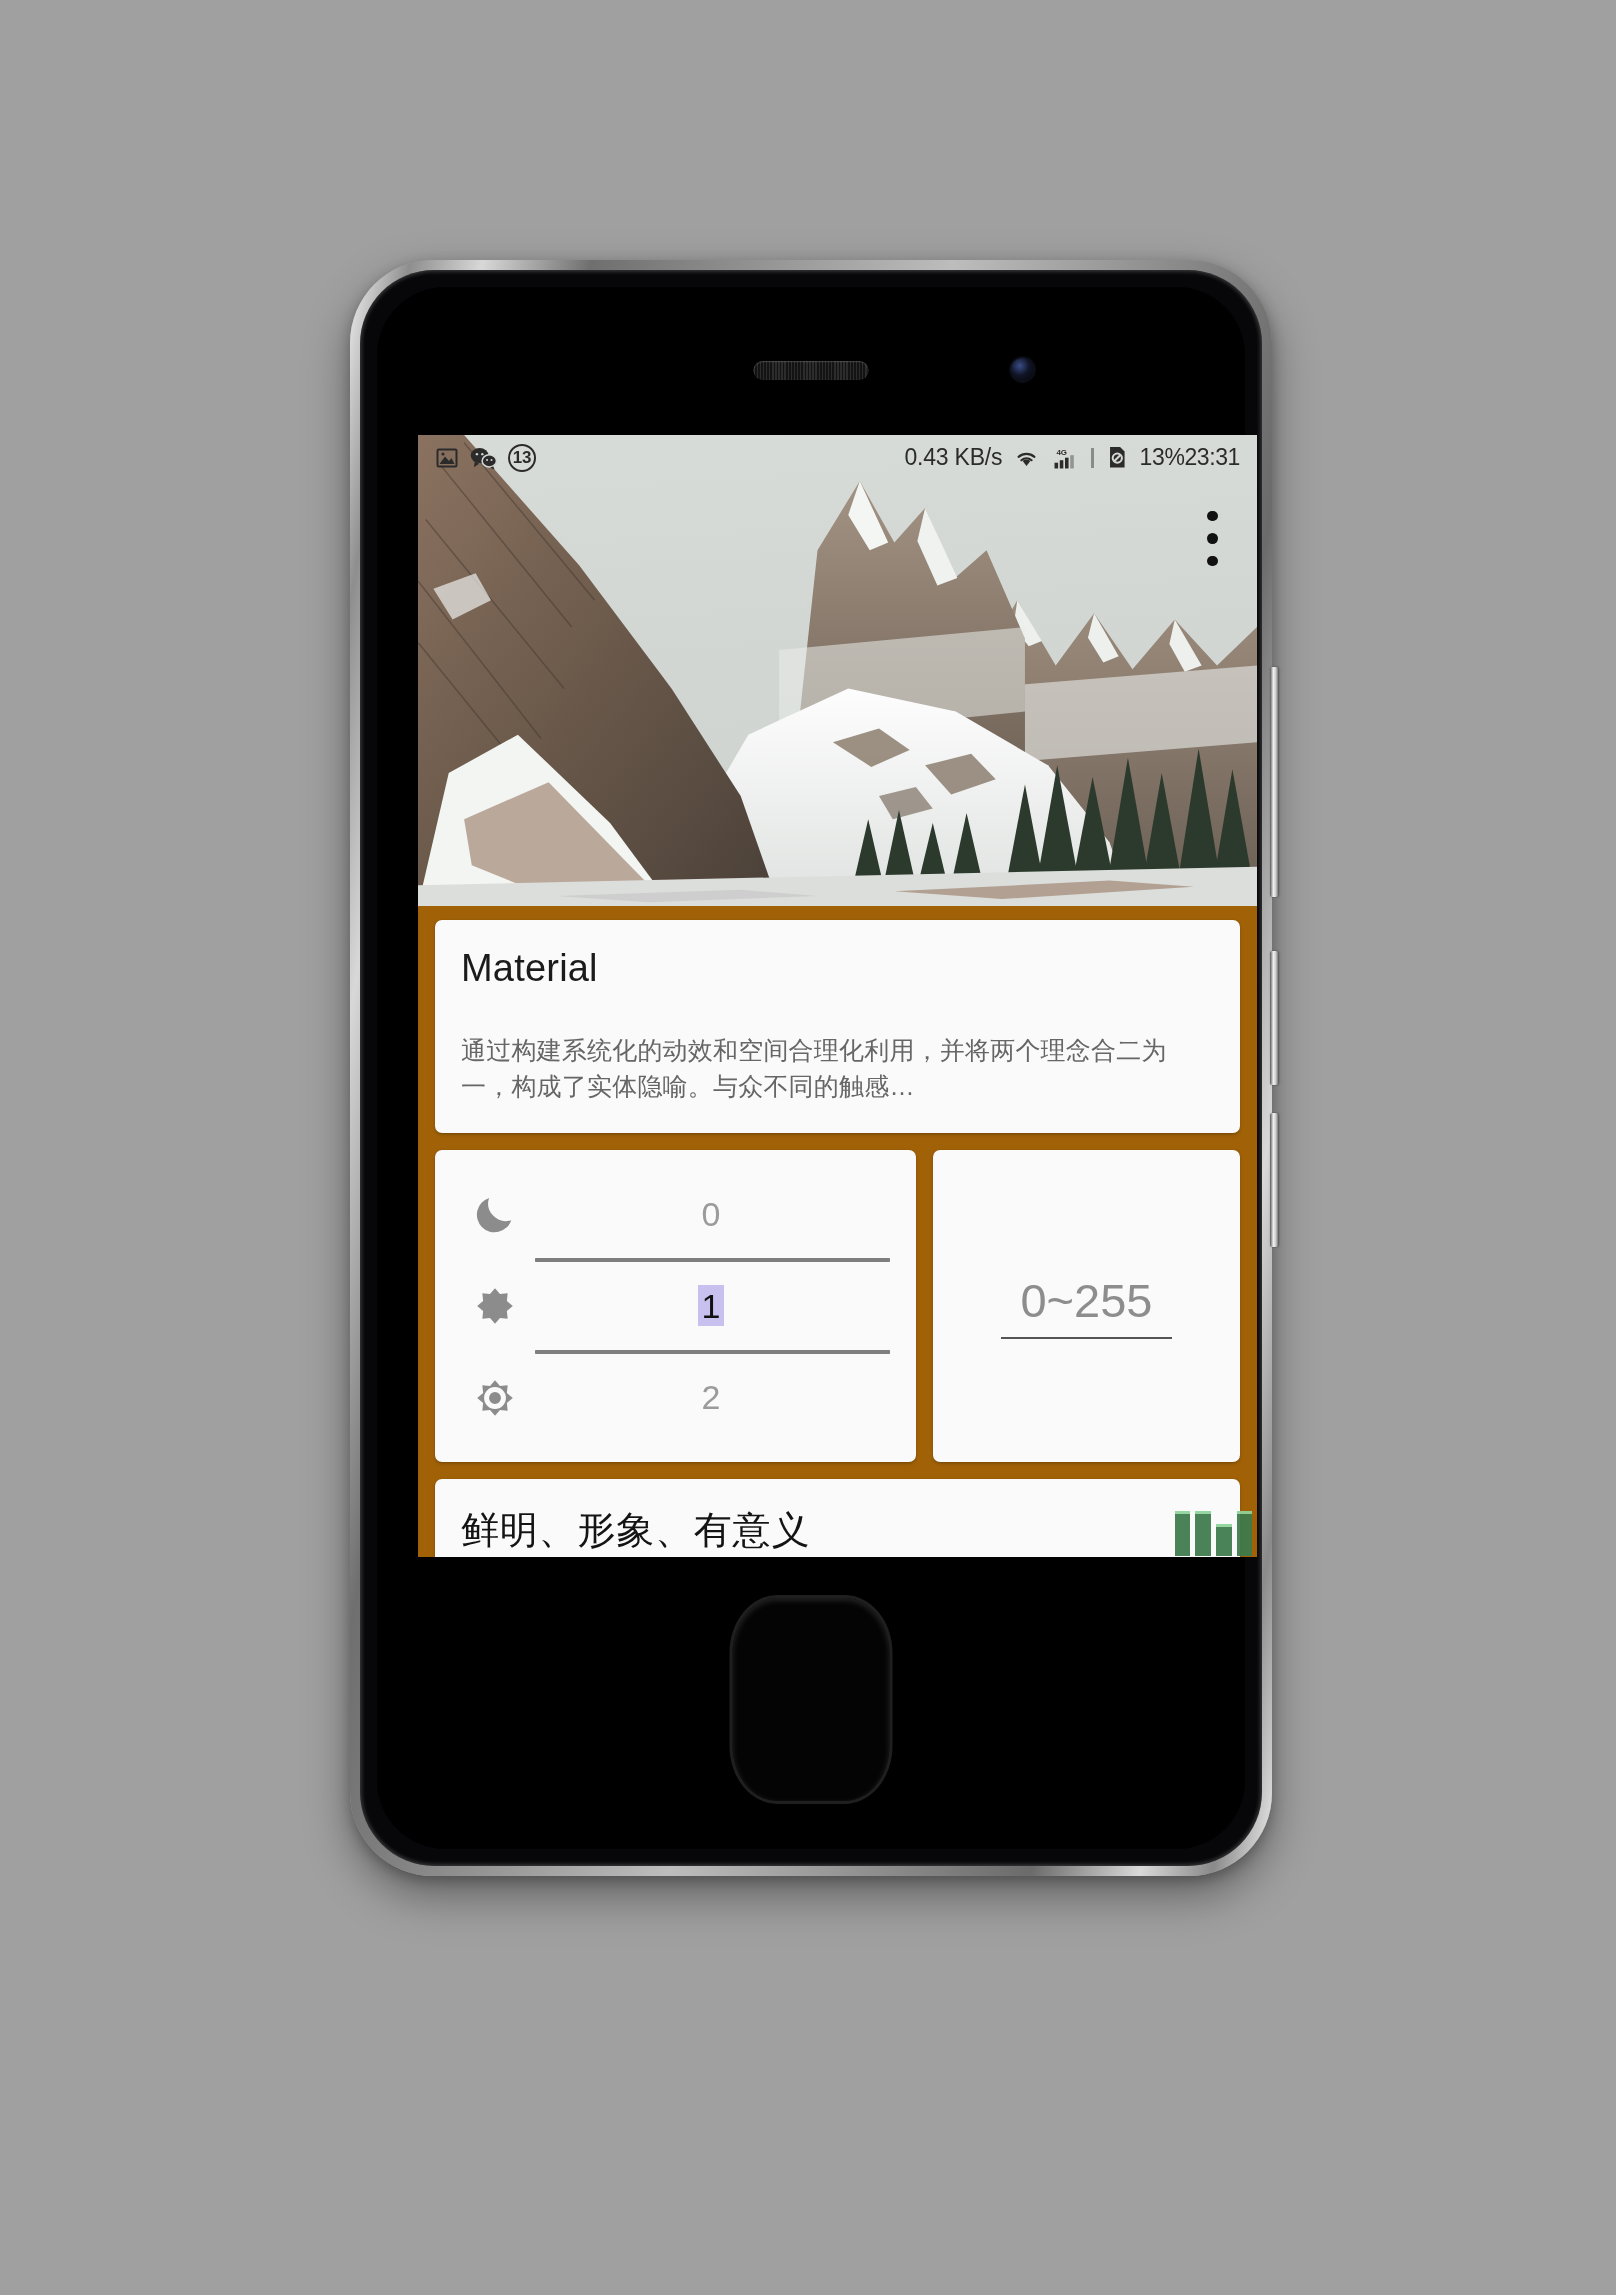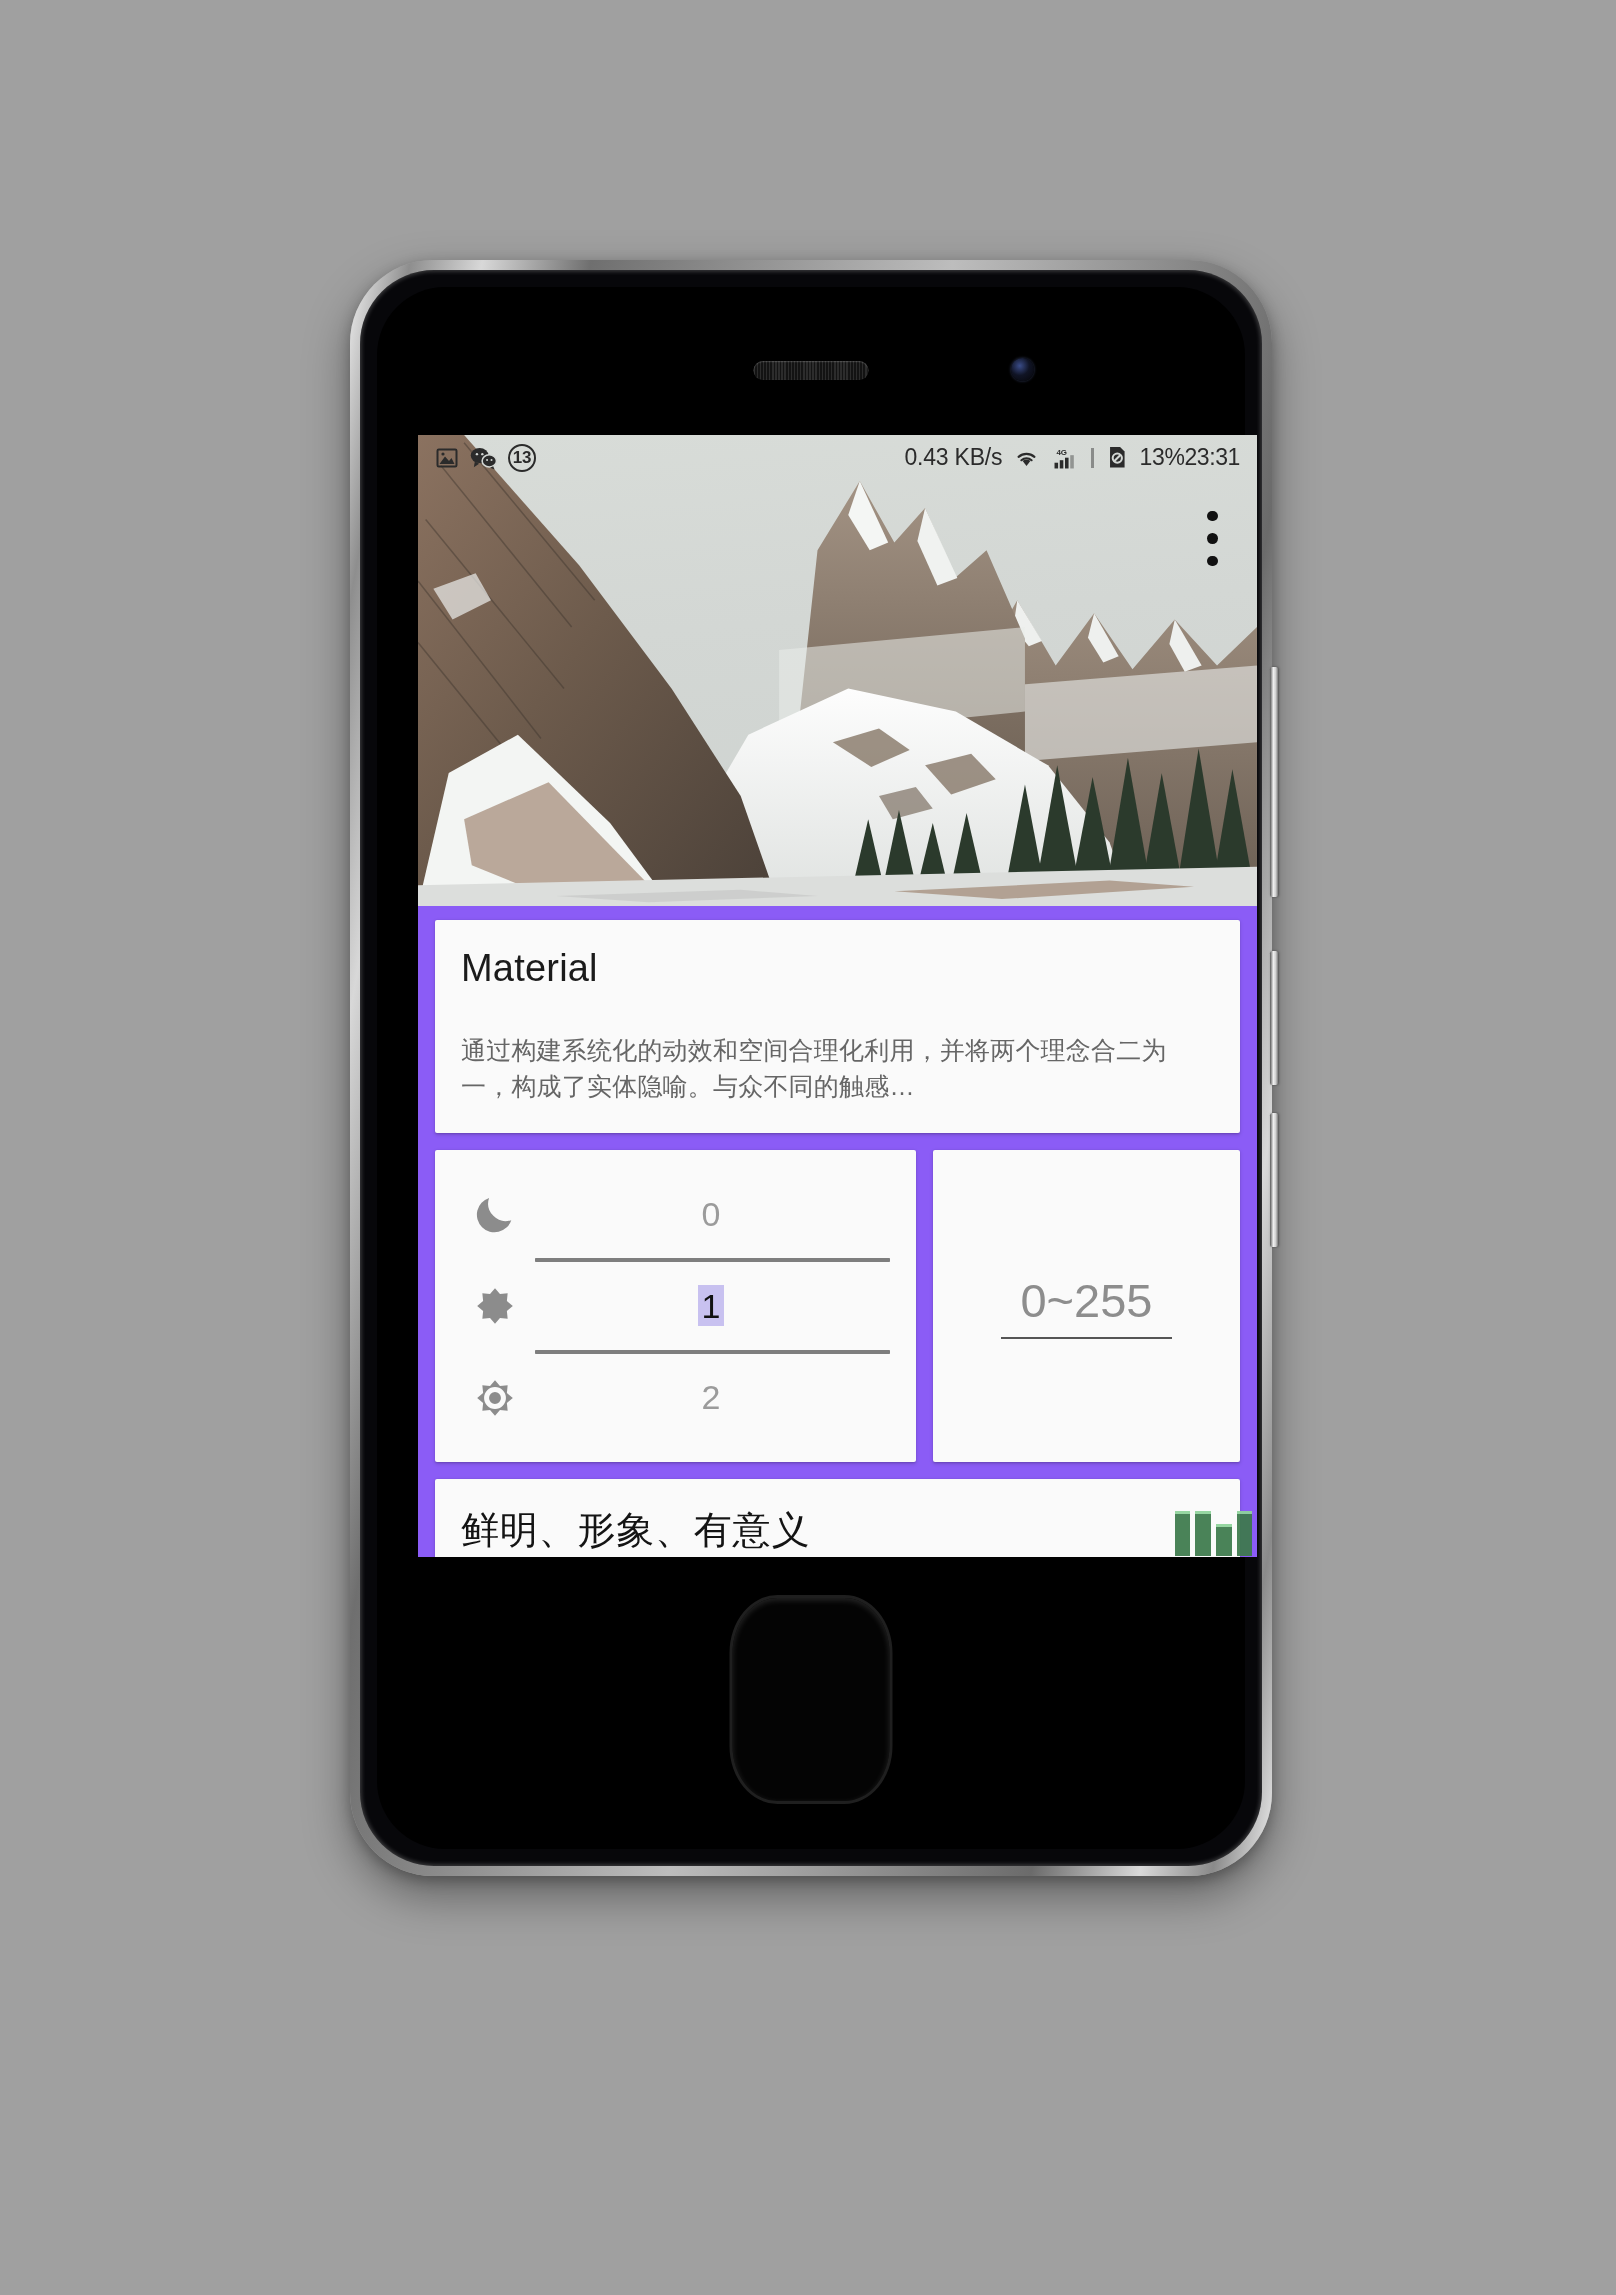--- a/index.html
+++ b/index.html
@@ -66,21 +66,21 @@
   }
   .side-btn.b1 { top: 407px;  height: 230px; }
   .side-btn.b2 { top: 691px;  height: 134px; }
   .side-btn.b3 { top: 853px; height: 134px; }
 
   
   #screen {
     position: absolute;
     left: 41px; top: 148px;
     width: 839px; height: 1122px;
-    background: #8b5cf6;
+    background: #a16207;
     overflow: hidden;
   }
 
   
   #hero {
     position: relative;
     width: 100%; height: 471px;
     overflow: hidden;
     background: #cfd2cf;
   }
@@ -123,21 +123,21 @@
     z-index: 7; cursor: pointer;
   }
   #overflow-menu i {
     width: 10.8px; height: 10.8px; border-radius: 50%;
     background: #111; display: block;
   }
 
   
   .card {
     background: #fafafa;
-    border-radius: 2px;
+    border-radius: 7px;
     box-shadow: 0 1.5px 3.8px rgba(0,0,0,.17), 0 0.8px 1.5px rgba(0,0,0,.10);
   }
 
   #content { padding: 14px 17px 0 17px; }
 
   
   #card-material { padding: 28px 26px 29px 26px; }
   #material-title {
     font-size: 38px; color: #1b1b1b; font-weight: 400;
     letter-spacing: 0.2px; line-height: 1.08;

